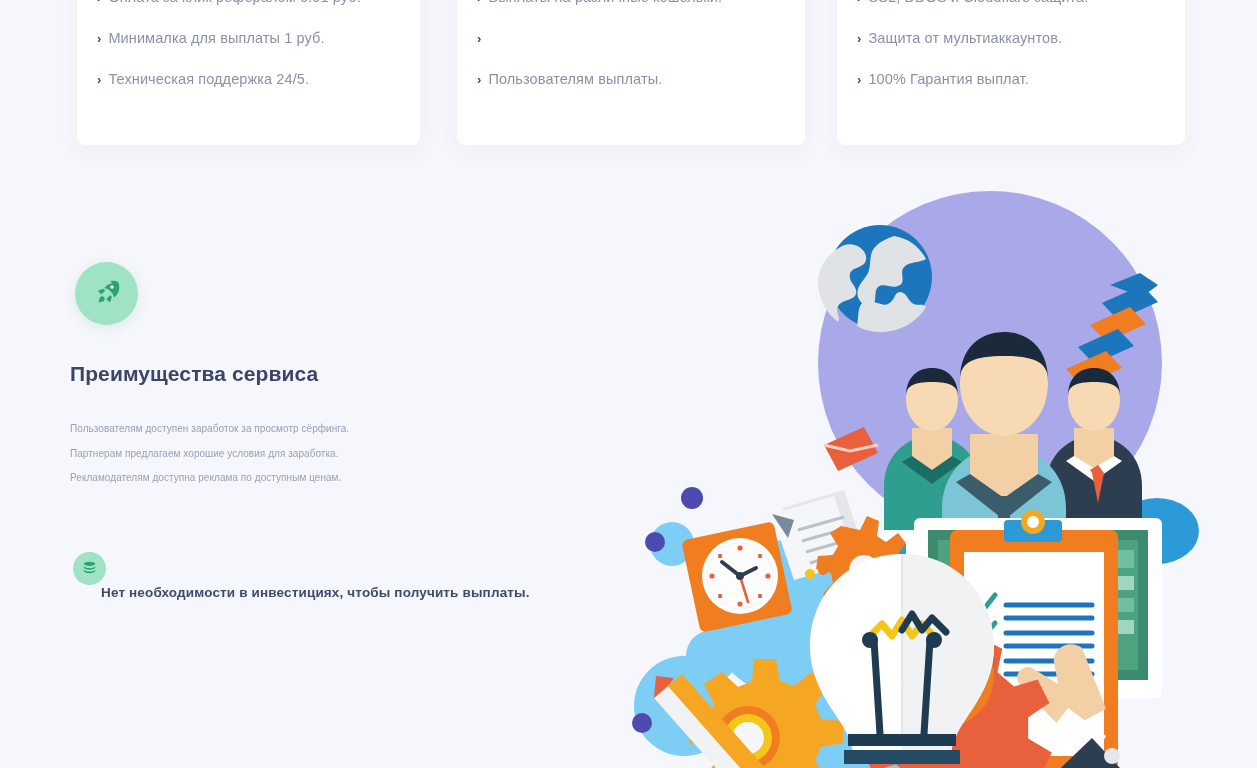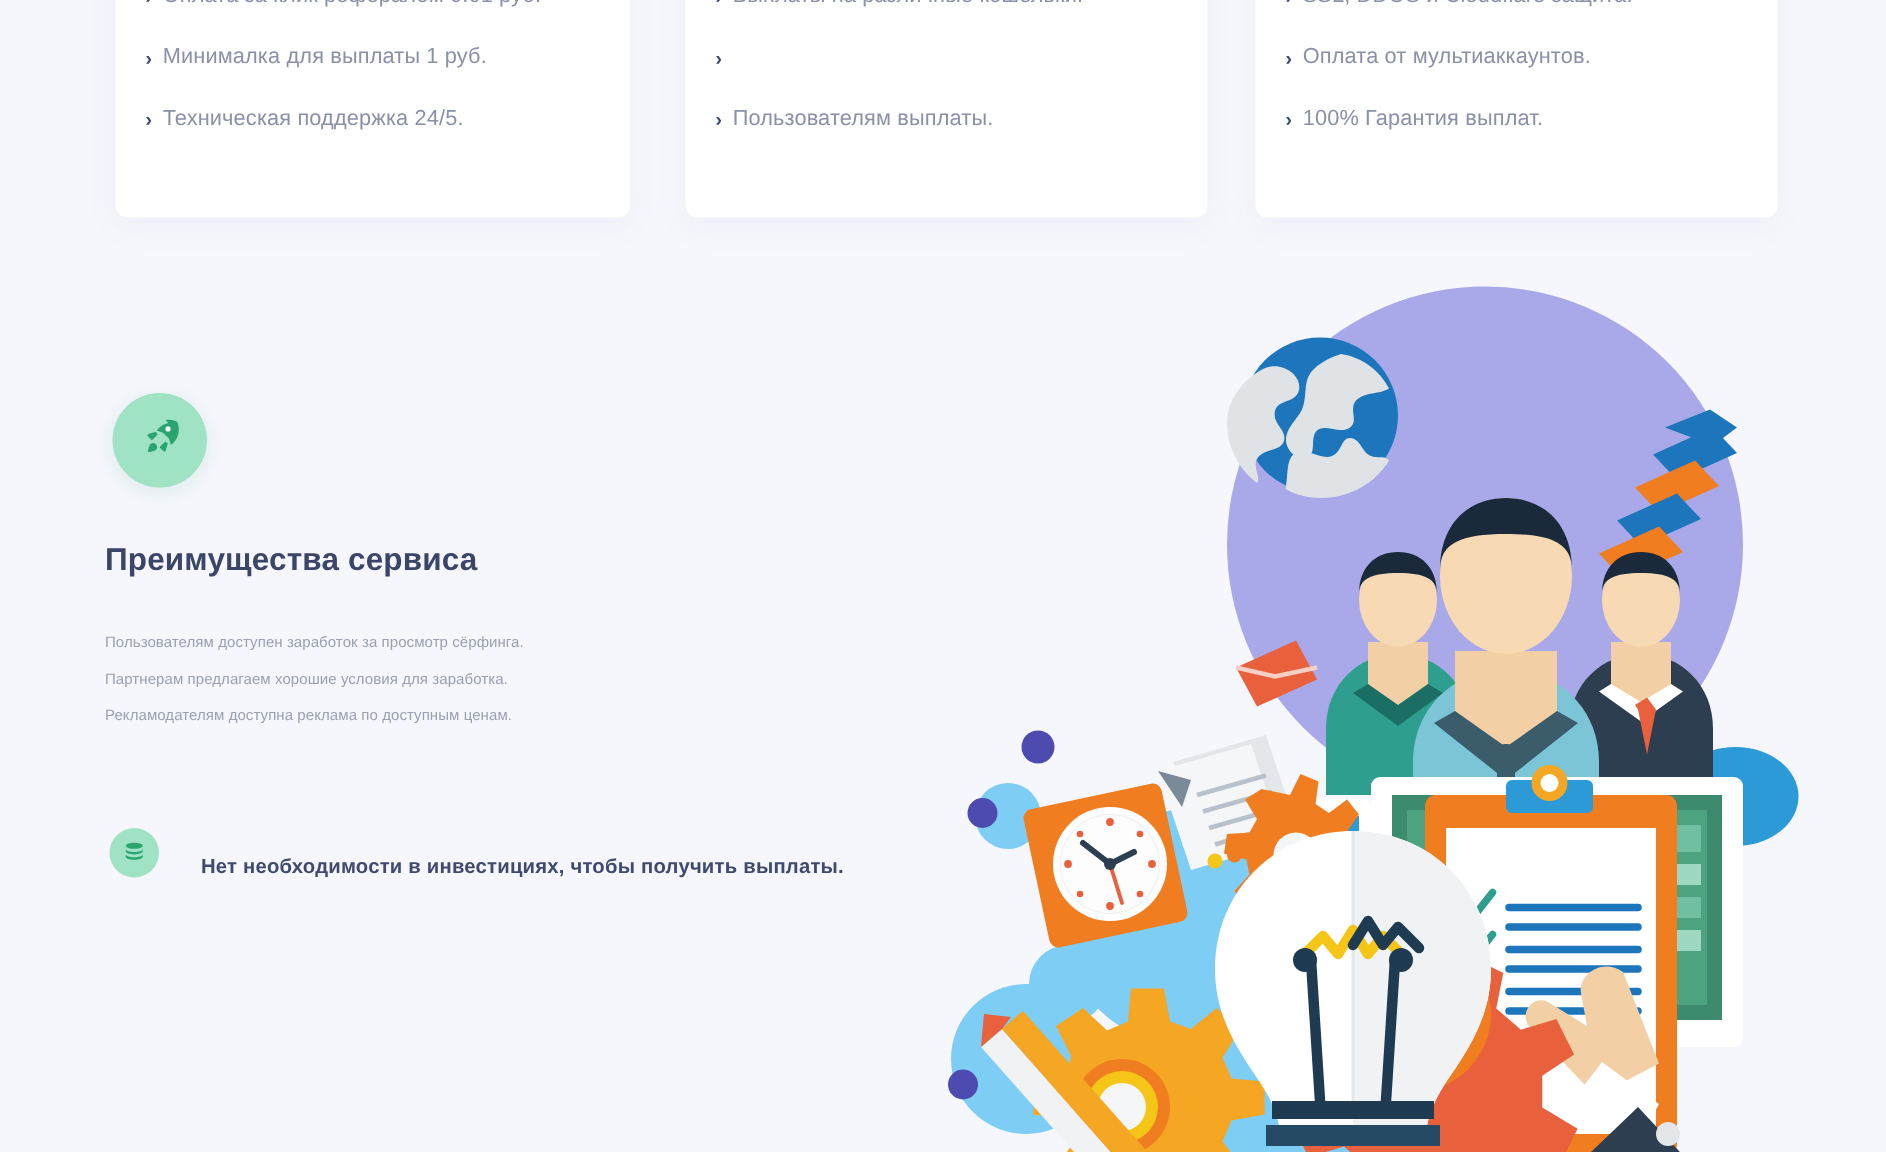--- a/index.html
+++ b/index.html
@@ -57,21 +57,21 @@
     letter-spacing: .1px;
   }
   .section-desc {
     position: absolute; left: 70px; top: 417px;
     font-size: 10px; color: #9aa0b4; line-height: 24.5px;
     letter-spacing: .05px;
   }
 
   
   .benefits { position: absolute; left: 73px; top: 552px; width: 560px; }
-  .benefit { display: flex; align-items: flex-end; height: 33px; margin-bottom: 15px; }
+  .benefit { display: flex; align-items: flex-start; height: 33px; margin-bottom: 15px; flex-direction: column; }
   .benefit-icon {
     width: 33px; height: 33px; border-radius: 50%;
     background: #9fe3c4;
     display: flex; align-items: center; justify-content: center;
     flex: 0 0 auto;
   }
   .benefit-text {
     margin-left: 28px;
     font-size: 13.5px; font-weight: 700; color: #3f4a6e;
     letter-spacing: .15px;
@@ -122,21 +122,21 @@
     </div>
 
     <div class="card c3">
       <div class="card-list">
         <div class="card-item">
           <span class="chev">›</span>
           <span>SSL, DDOS и Cloudflare защита.</span>
         </div>
         <div class="card-item">
           <span class="chev">›</span>
-          <span>Оплата от мультиаккаунтов.</span>
+          <span>Защита от мультиаккаунтов.</span>
         </div>
         <div class="card-item">
           <span class="chev">›</span>
           <span>100% Гарантия выплат.</span>
         </div>
       </div>
     </div>
   </div>
 
   <div class="rocket-badge">

